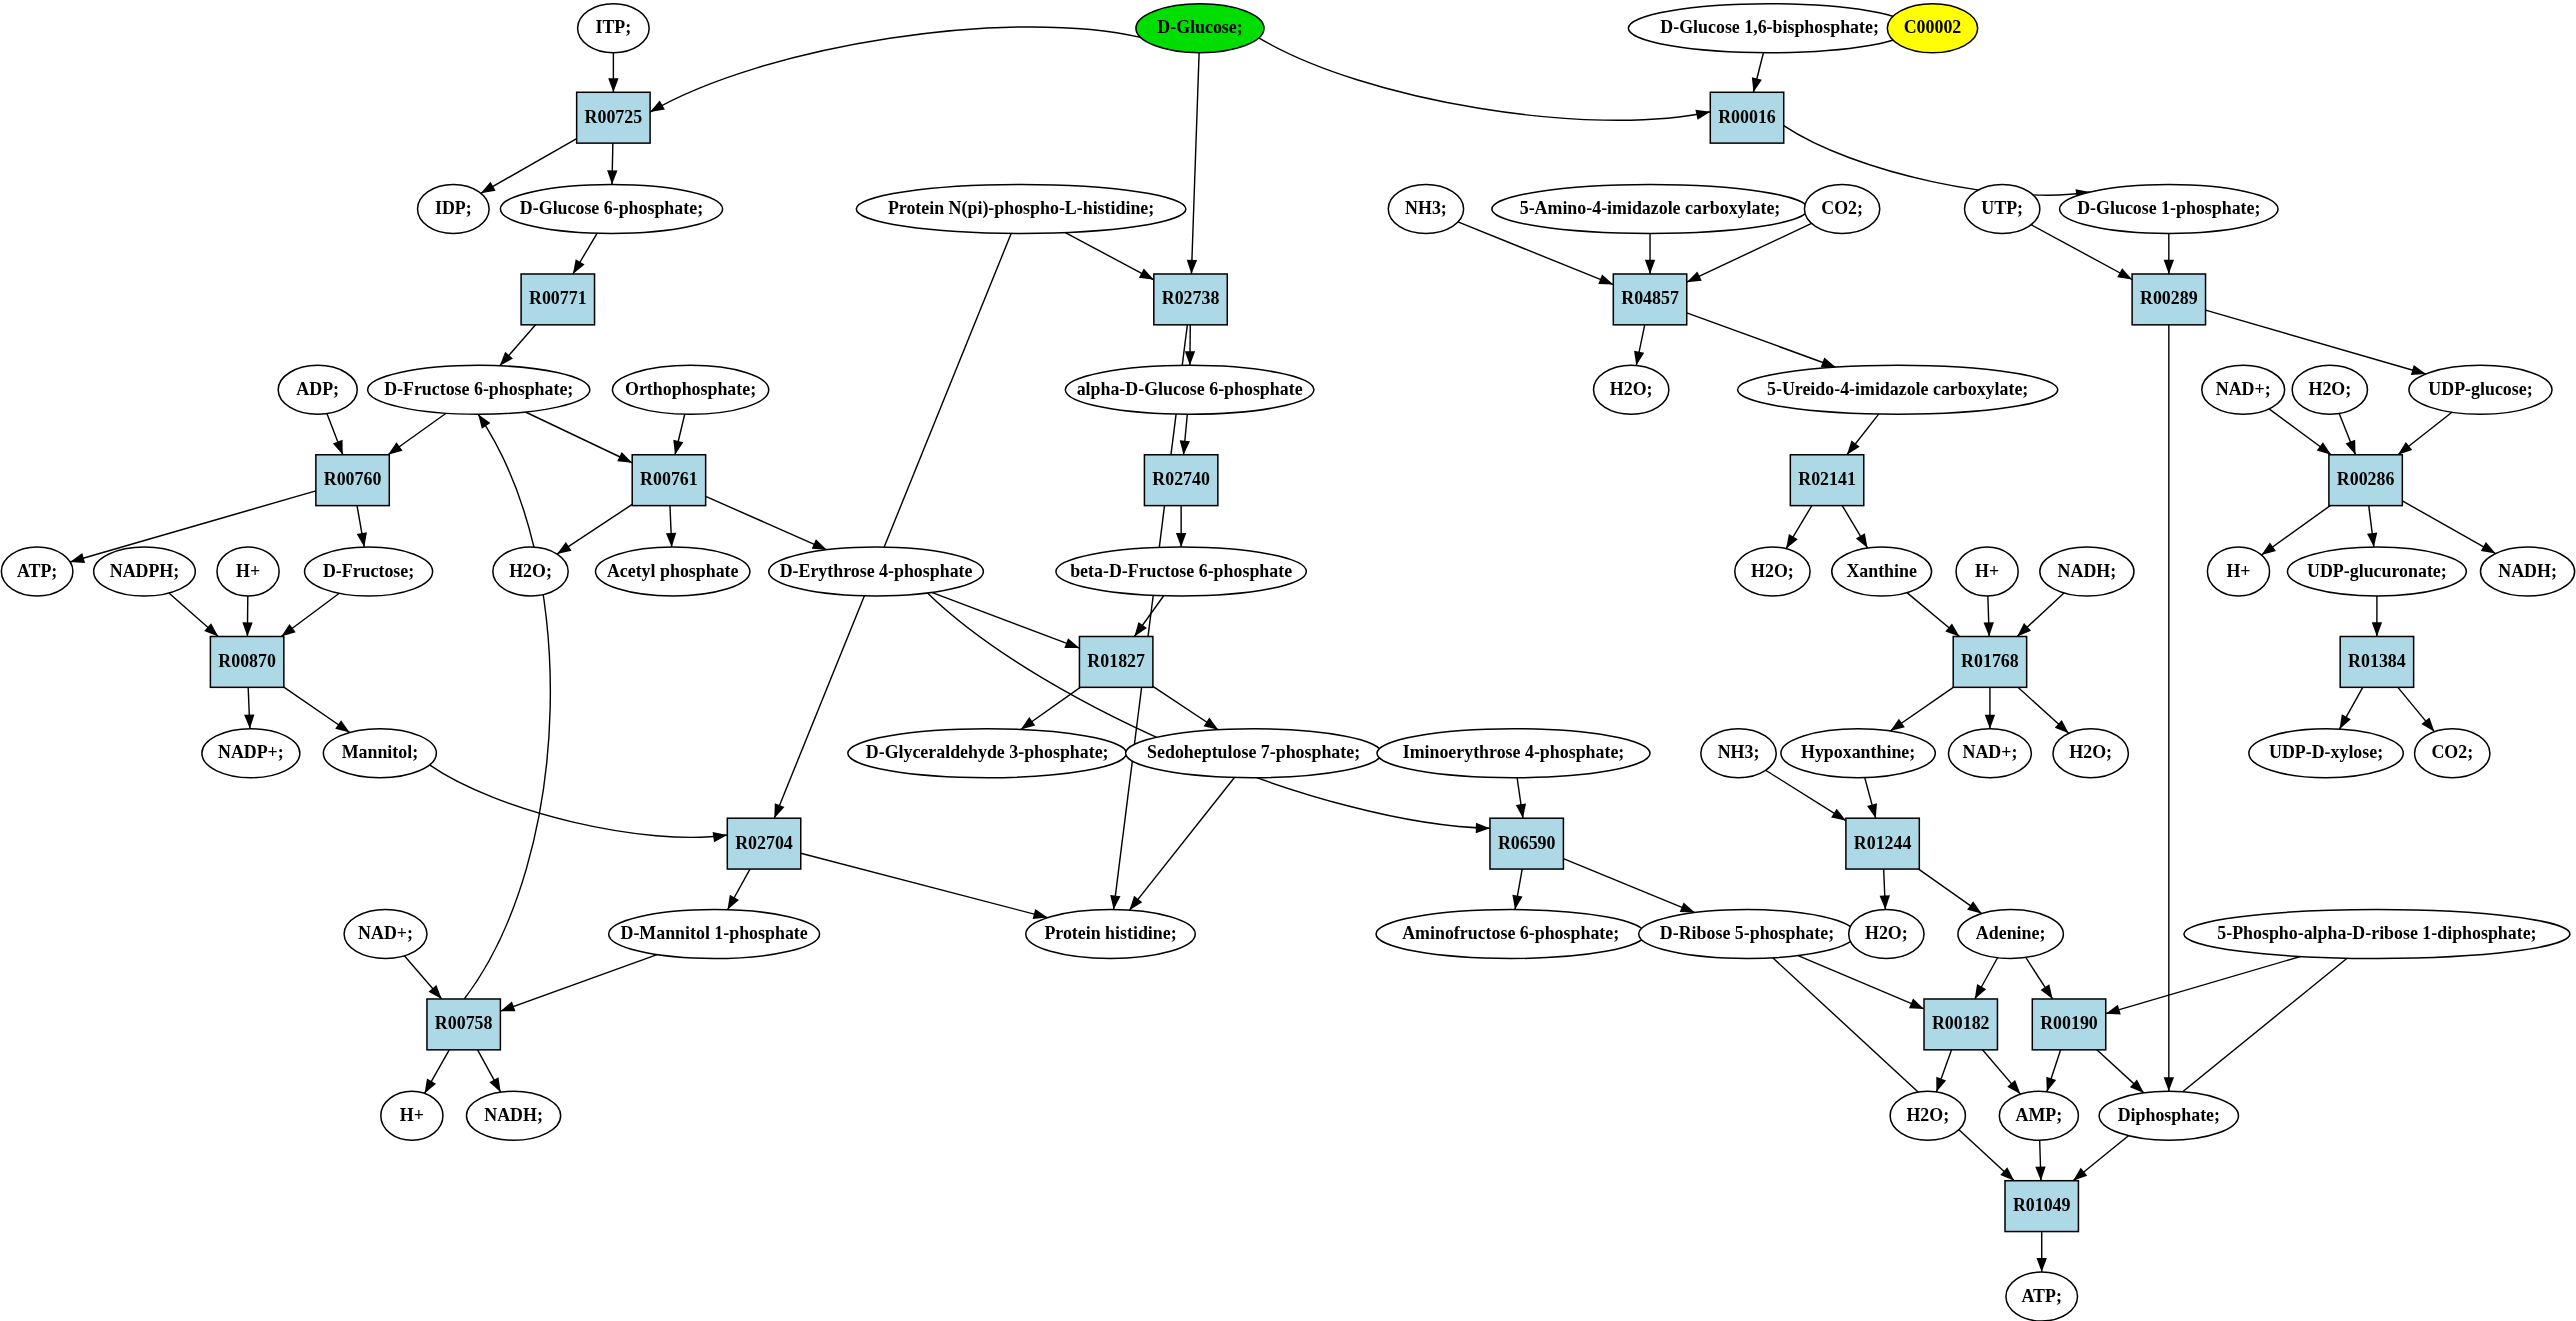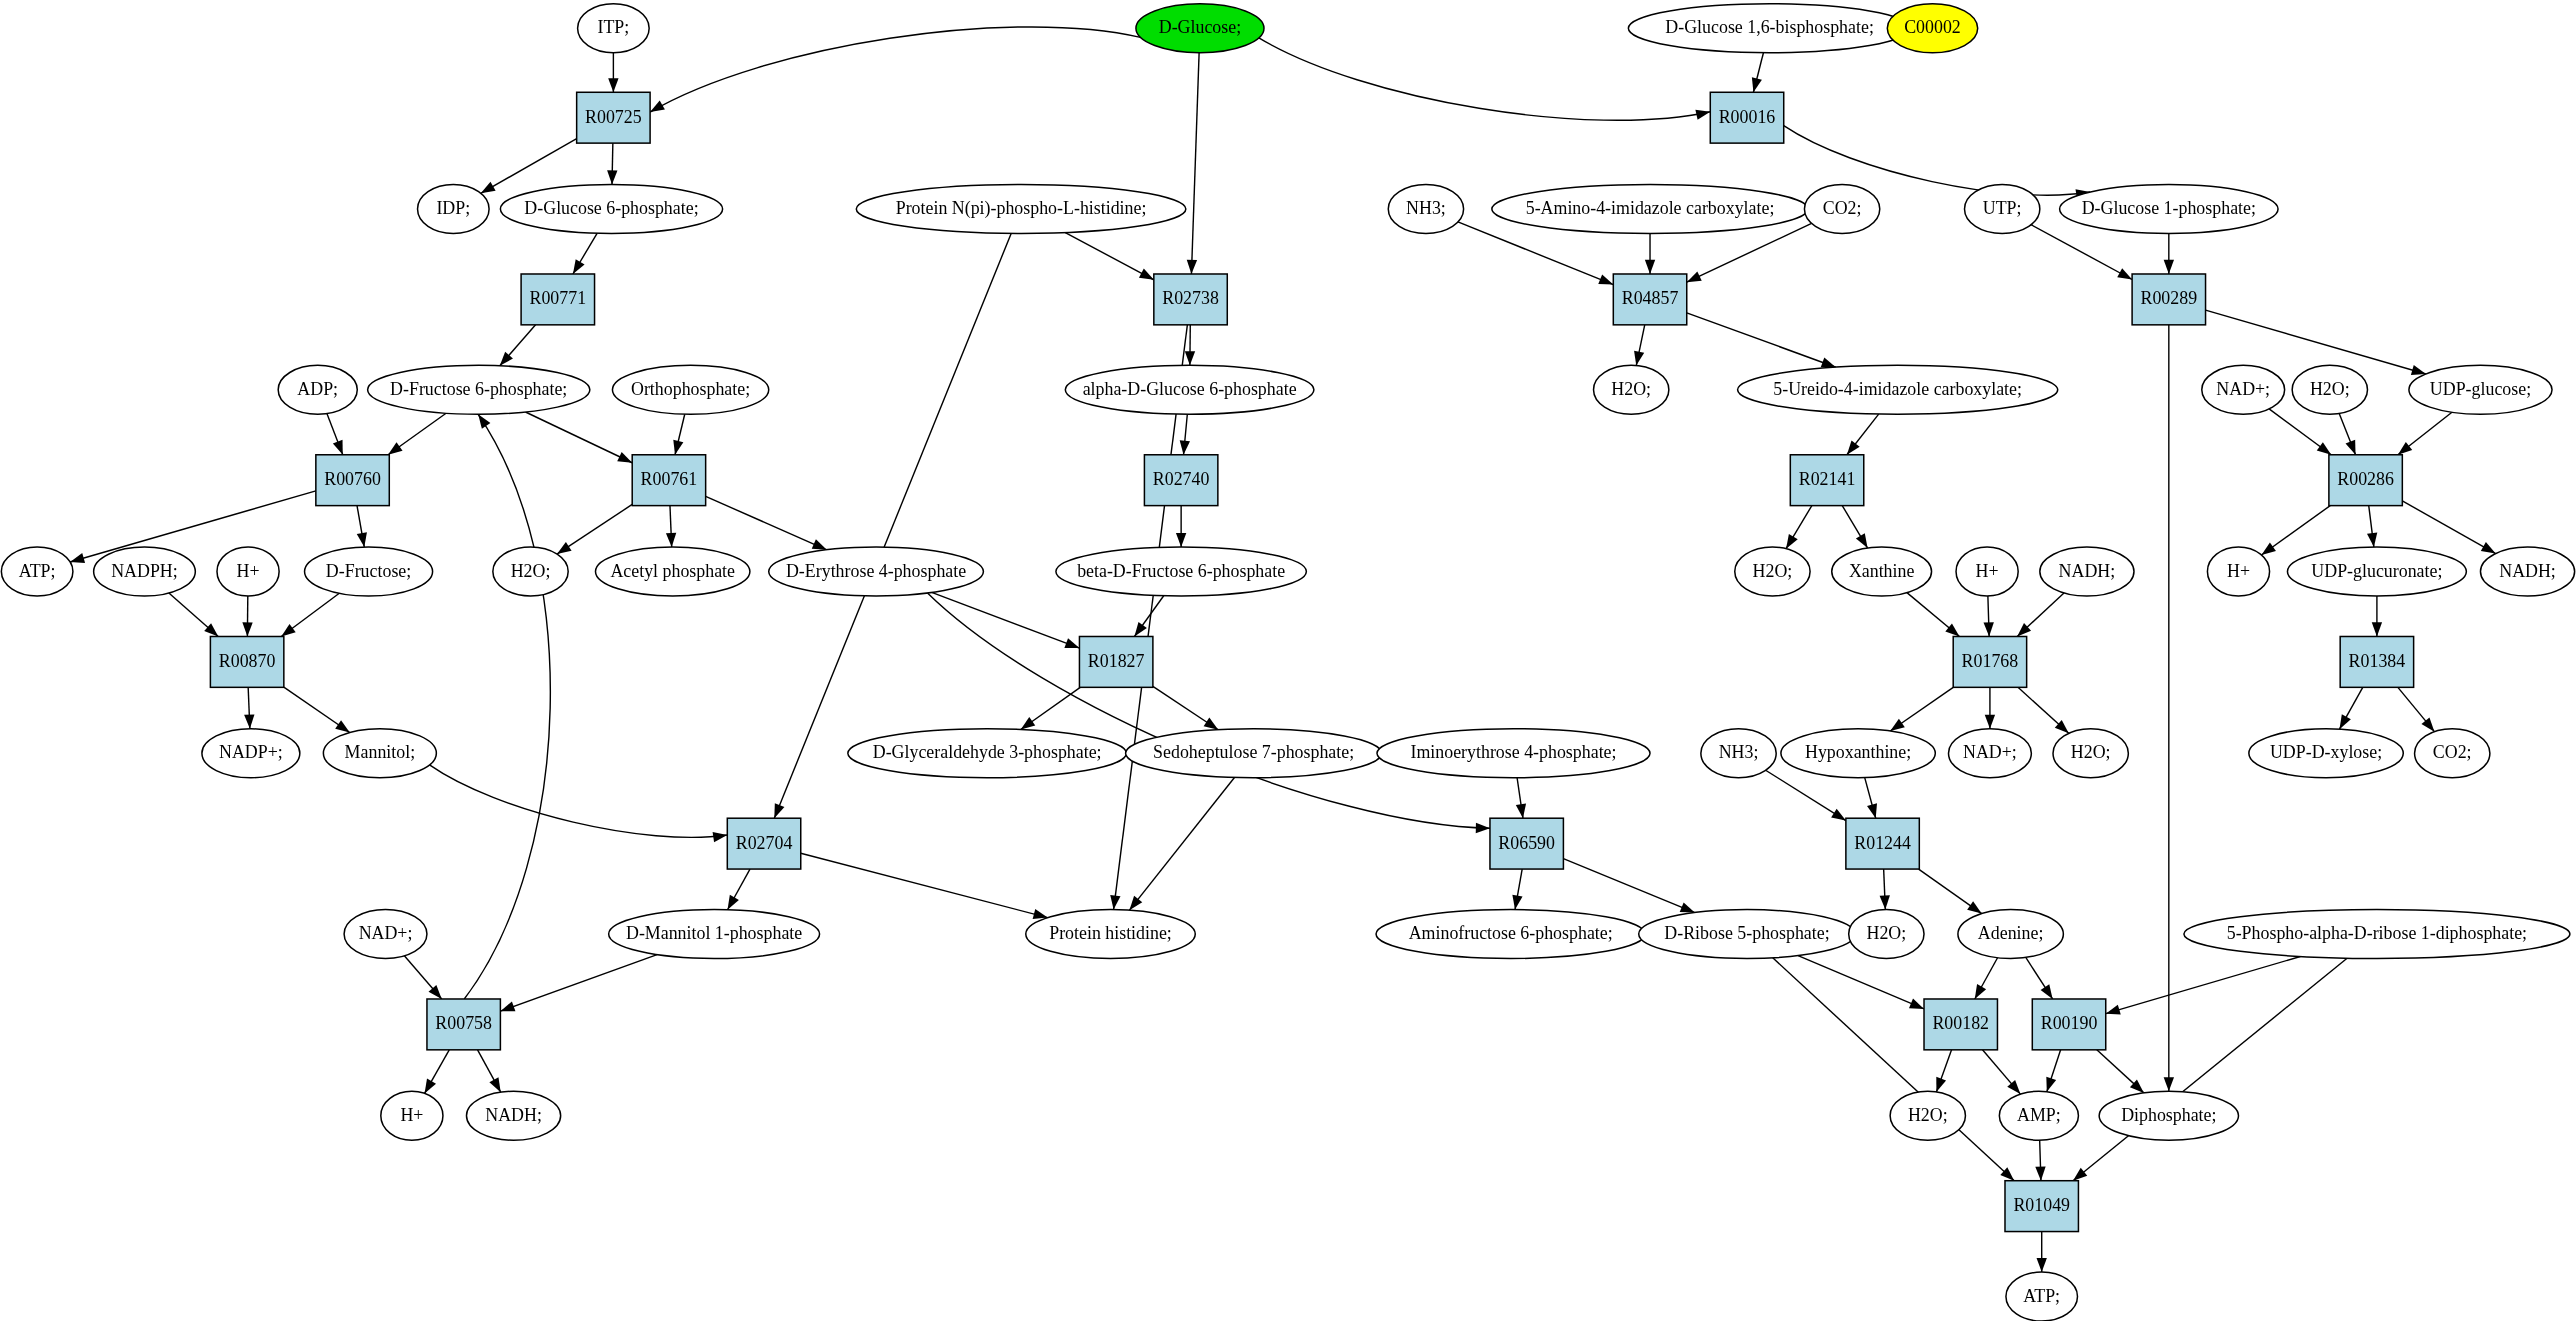--- a/index.html
+++ b/index.html
@@ -10,20 +10,21 @@
   }
   body {
     font-family: "Liberation Serif", "DejaVu Serif", serif;
   }
   #canvas-wrap {
     position: relative;
     width: 2576px;
     height: 1321px;
     background: #ffffff;
     overflow: hidden;
+    font-weight: bold;
   }
   svg#graph {
     display: block;
     width: 2576px;
     height: 1321px;
   }
   .node-shape {
     stroke: #000000;
     stroke-width: 1.6;
   }

